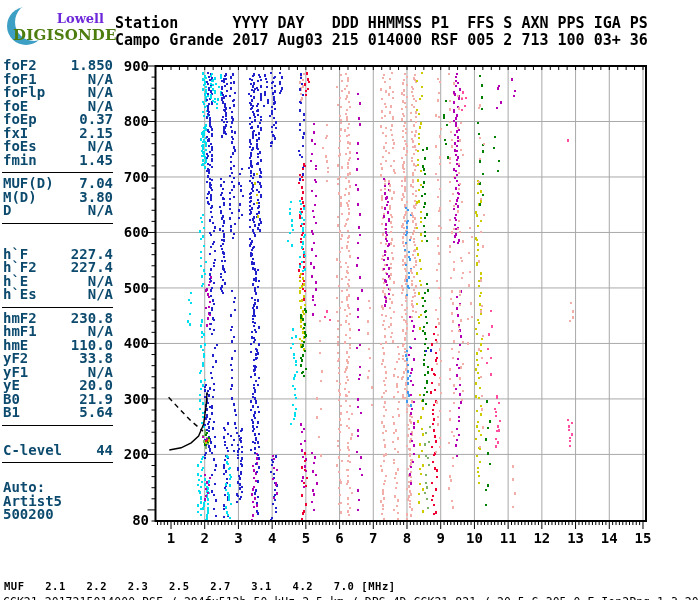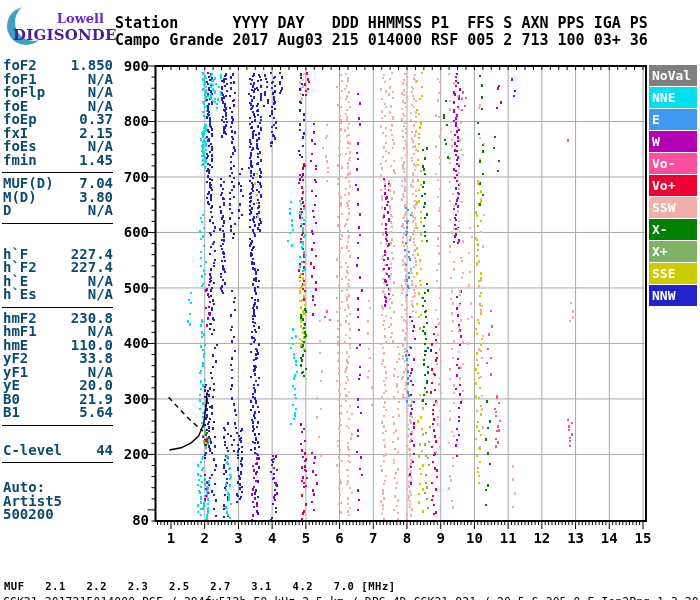--- a/index.html
+++ b/index.html
@@ -36,21 +36,21 @@
 </head>
 <body>
 <div id="app">
 
   <div id="logo">
     <svg width="40" height="50">
       <circle id="cr1" cx="22" cy="24" r="19" fill="#3d9fc4"></circle>
       <circle cx="30" cy="20" r="19" fill="#ffffff"></circle>
     </svg>
     <div class="lowell" style="color: #6d28d9;">Lowell</div>
-    <div class="digisonde" style="color: #4c1d95;">DIGISONDE</div>
+    <div class="digisonde" style="color: #4d7c0f;">DIGISONDE</div>
   </div>
 
   <div id="hdr1" class="hdr">Station      YYYY DAY   DDD HHMMSS P1  FFS S AXN PPS IGA PS</div>
   <div id="hdr2" class="hdr">Campo Grande 2017 Aug03 215 014000 RSF 005 2 713 100 03+ 36</div>
 
   <div id="panel">
       <div id="pg1">
         <div class="prow"><span>foF2</span><span>1.850</span></div>
         <div class="prow"><span>foF1</span><span>N/A</span></div>
         <div class="prow"><span>foFlp</span><span>N/A</span></div>
@@ -3017,30 +3017,17 @@
         <rect x="206" y="438" width="2" height="2" fill="#b400b4"></rect>
         <rect x="202" y="436" width="2" height="2" fill="#b400b4"></rect>
         <rect x="205" y="442" width="2" height="2" fill="#cccc00"></rect>
         <rect x="208" y="439" width="2" height="3" fill="#cccc00"></rect>
         <polyline points="168.6,397.3 179.4,408.9 191.2,421.1 203.0,431.1" fill="none" stroke="#000" stroke-width="1.4" stroke-dasharray="5,4"></polyline>
         <polyline points="169.3,450.0 181.1,447.8 191.2,442.8 198.6,436.1 203.7,423.9 206.1,405.6 207.1,392.3" fill="none" stroke="#000" stroke-width="1.4"></polyline>
         <rect x="155.5" y="66" width="490.5" height="455" fill="none" stroke="#000" stroke-width="2"></rect>
       </svg>
   </div>
 
-  <div id="legend">
-      <div class="lg" style="background: rgb(127, 127, 127);">NoVal</div>
-      <div class="lg" style="background: rgb(0, 223, 238);">NNE</div>
-      <div class="lg" style="background: rgb(64, 153, 238);">E</div>
-      <div class="lg" style="background: rgb(180, 0, 180);">W</div>
-      <div class="lg" style="background: rgb(255, 77, 160);">Vo-</div>
-      <div class="lg" style="background: rgb(238, 0, 51);">Vo+</div>
-      <div class="lg" style="background: rgb(242, 175, 169);">SSW</div>
-      <div class="lg" style="background: rgb(0, 127, 0);">X-</div>
-      <div class="lg" style="background: rgb(127, 178, 102);">X+</div>
-      <div class="lg" style="background: rgb(204, 204, 0);">SSE</div>
-      <div class="lg" style="background: rgb(34, 34, 204);">NNW</div>
-    </div>
 
   <pre id="footM" class="foot">MUF   2.1   2.2   2.3   2.5   2.7   3.1   4.2   7.0 [MHz]</pre>
   <pre id="status">CGK21_2017215014000.RSF / 284fx512h 50 kHz 2.5 km / DPS-4D CGK21 821 / 20.5 S 305.0 E Ion2Png 1.3.20</pre>
 
 </div>
 
 </body></html>

